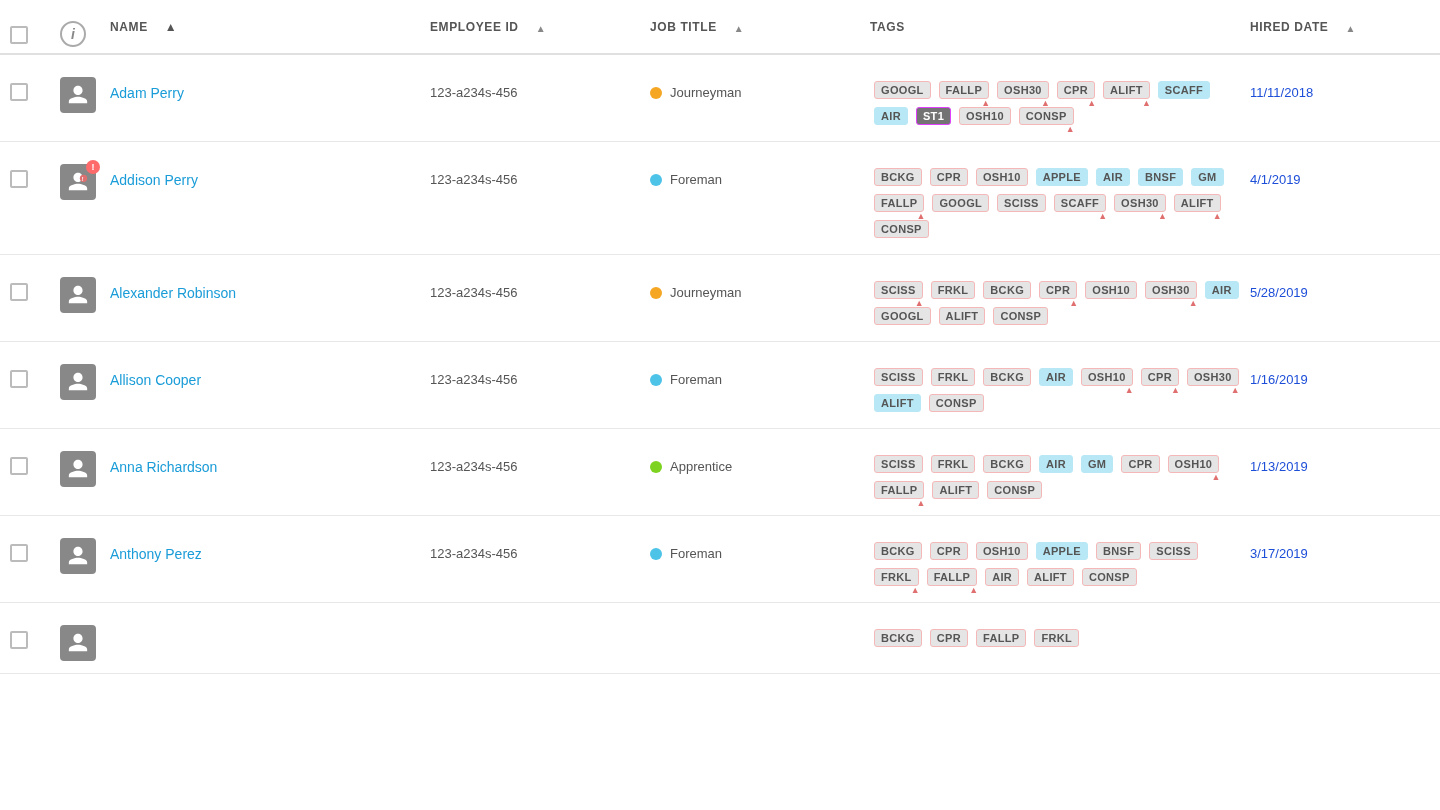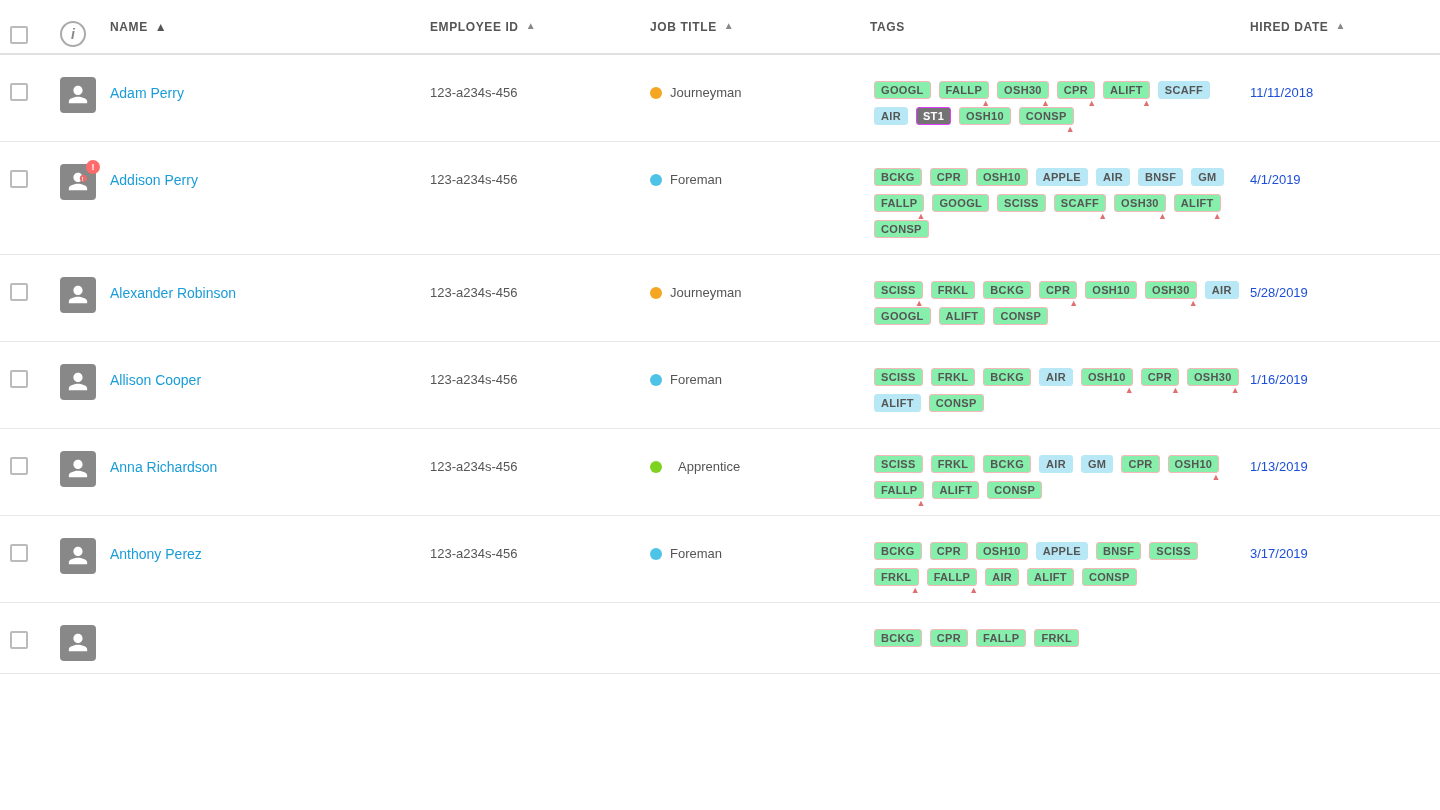--- a/index.html
+++ b/index.html
@@ -29,22 +29,22 @@
     .col-tags { width: 380px; flex-shrink: 0; }
     .col-hireddate { width: 200px; flex-shrink: 0; }
 
     .header-cell {
       font-size: 12px;
       font-weight: 700;
       color: #555;
       letter-spacing: 0.05em;
       text-transform: uppercase;
       display: flex;
-      align-items: flex-start;
-      gap: 7px;
+      align-items: flex-end;
+      gap: 17px;
       cursor: pointer;
       user-select: none;
     }
     .sort-icon {
       font-size: 10px;
       color: #888;
     }
     .sort-up::after { content: '▲'; color: #555; }
 
     .table-row {
@@ -143,21 +143,21 @@
       align-items: center;
       border-radius: 3px;
       padding: 2px 6px;
       font-size: 11px;
       font-weight: 600;
       letter-spacing: 0.03em;
       margin: 2px;
       position: relative;
     }
     .tag-pink {
-      background: #86efac;
+      background: #e5e5e5;
       color: #555;
       border: 1px solid #f5b8b8;
     }
     .tag-blue {
       background: #b8e8f5;
       color: #555;
       border: 1px solid #b8e8f5;
     }
     .tag-magenta {
       background: #737373;
@@ -374,21 +374,21 @@
               <path d="M12 12c2.7 0 5-2.3 5-5s-2.3-5-5-5-5 2.3-5 5 2.3 5 5 5zm0 2c-3.3 0-10 1.7-10 5v2h20v-2c0-3.3-6.7-5-10-5z"></path>
             </svg>
           </div>
         </div>
         <div class="cell cell-name col-name">
           <a class="name-link" href="#">Anna Richardson</a>
         </div>
         <div class="cell cell-empid col-empid">
           <span class="employee-id">123-a234s-456</span>
         </div>
-        <div class="cell cell-jobtitle col-jobtitle" style="display: flex; align-items: center; padding-top: 18px; gap: 8px;">
+        <div class="cell cell-jobtitle col-jobtitle" style="display: flex; align-items: center; padding-top: 18px;">
           <div class="job-dot dot-green"></div>
           <span class="job-title-text">Apprentice</span>
         </div>
         <div class="cell col-tags" style="display: flex; flex-wrap: wrap; align-items: flex-start; padding-top: 10px;">
           <div class="tag-wrapper"><span class="tag tag-pink">SCISS</span></div>
           <div class="tag-wrapper"><span class="tag tag-pink">FRKL</span></div>
           <div class="tag-wrapper"><span class="tag tag-pink">BCKG</span></div>
           <div class="tag-wrapper"><span class="tag tag-blue">AIR</span></div>
           <div class="tag-wrapper"><span class="tag tag-blue">GM</span></div>
           <div class="tag-wrapper"><span class="tag tag-pink">CPR</span></div>

